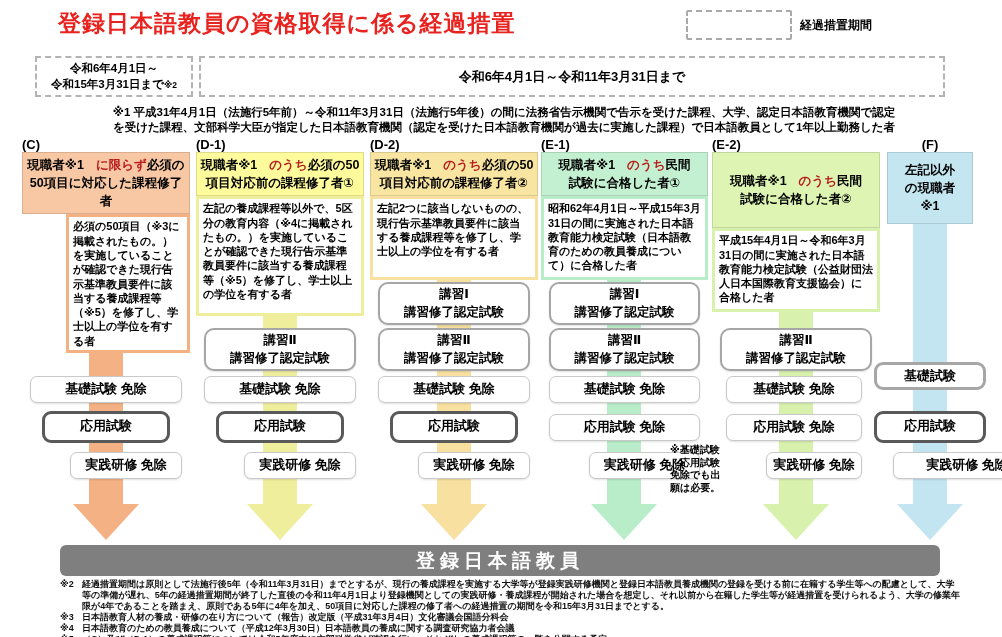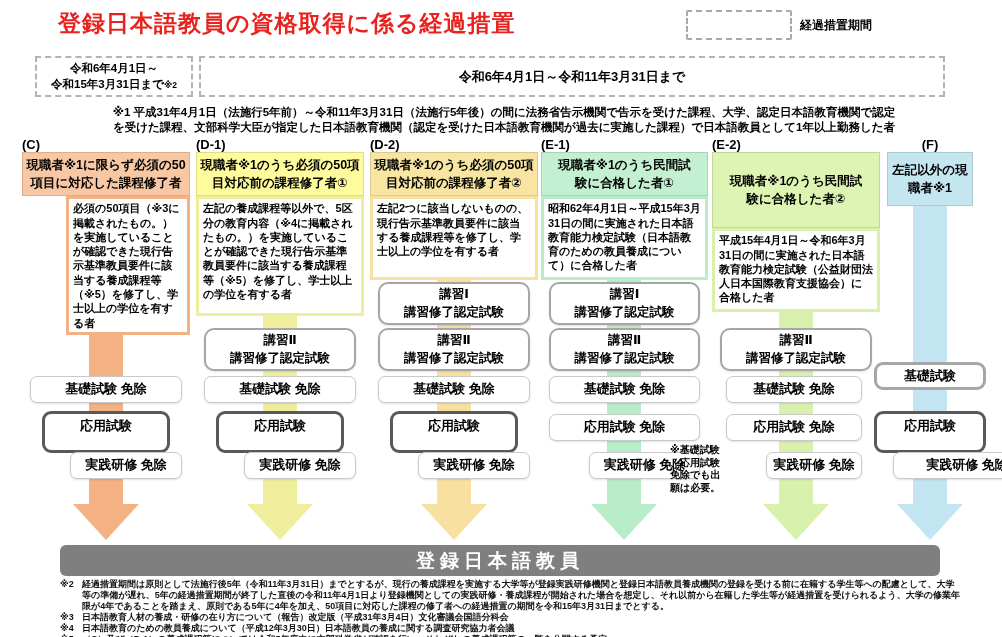--- a/index.html
+++ b/index.html
@@ -11,33 +11,33 @@
   .period-left{position:absolute;left:35px;top:56px;width:154px;height:37px;border:2px dashed #b3b3b3;
                display:flex;flex-direction:column;align-items:center;justify-content:center;font-size:11.5px;line-height:1.35;text-align:center;}
   .small-ref{font-size:8.5px;}
   .period-right{position:absolute;left:199px;top:56px;width:742px;height:37px;border:2px dashed #b3b3b3;
                 display:flex;align-items:center;justify-content:center;font-size:13px;}
   .note1{position:absolute;left:46px;top:105px;width:916px;text-align:center;font-size:11.5px;line-height:1.32;}
   
   .col{position:absolute;top:138px;height:402px;}
   .col-label{font-size:13px;height:14px;line-height:14px;}
   .header-box{position:relative;z-index:2;padding:3px 2px;text-align:center;font-size:12.5px;line-height:1.45;border:1px solid rgba(0,0,0,0.12);box-sizing:border-box;}
-  .red{color:#000000;}
+  .red{color:#b91c1c;margin-left:12px;}
   .body-box{position:relative;z-index:2;background:#fff;border:3px solid #ccc;padding:2px 4px;font-size:11px;line-height:1.3;text-align:left;box-sizing:border-box;}
   .shaft{position:absolute;width:34px;z-index:0;}
   .arrowhead{position:absolute;top:366px;width:0;height:0;border-left:33px solid transparent;border-right:33px solid transparent;border-top:36px solid #ccc;z-index:0;}
   .step{position:absolute;z-index:2;background:#fff;text-align:center;left:8px;right:8px;box-sizing:border-box;}
   .step.plain{border:1.5px solid #c9c9c9;border-radius:7px;font-size:13px;height:27px;line-height:24px;box-shadow:0 1px 2px rgba(0,0,0,0.12);}
   .step.course{border:2px solid #a6a6a6;border-radius:10px;font-size:12.5px;line-height:1.4;padding:2px 0;box-shadow:0 1px 2px rgba(0,0,0,0.12);}
-  .step.thick{border:3.5px solid #595959;border-radius:9px;font-size:13px;height:42px;line-height:23px;left:20px;right:20px;}
+  .step.thick{border:3.5px solid #595959;border-radius:9px;font-size:13px;height:32px;line-height:23px;left:20px;right:20px;}
   .step.thickgray{border:3.5px solid #a6a6a6;border-radius:9px;font-size:13px;height:28px;line-height:21px;}
   .r-course1{top:144px;} .r-course2{top:190px;} .r-basic{top:238px;}
   .r-applied{top:273px;} .r-applied-plain{top:276px;} .r-practice{top:314px;margin-left:40px;}
   .col-f .col-label{text-align:center;}
-  .col-f .header-box{width:86px;margin:0 auto;padding:8px 2px;}
+  .col-f .header-box{width:86px;margin:0 auto;padding:8px 15px;}
   .col-f .r-basic{top:224px;left:16px;right:16px;}
   .col-f .r-applied{left:16px;right:16px;}
   .f-practice{left:-5px;right:auto;width:148px;}
   .col-e2 .step.plain{left:14px;right:18px;}
   .exam-note{position:absolute;left:670px;top:444px;width:58px;font-size:10px;line-height:1.25;white-space:pre-line;z-index:4;}
   .result{position:absolute;left:60px;top:545px;width:880px;height:31px;background:#7F7F7F;border-radius:6px;
           color:#fff;display:flex;align-items:center;justify-content:center;font-size:19px;letter-spacing:5px;}
   .footnotes{position:absolute;left:60px;top:579px;width:902px;font-size:9px;font-weight:600;line-height:1.22;color:#111;}
   .fn{display:flex;}
   .fn-ref{width:22px;flex:none;}

